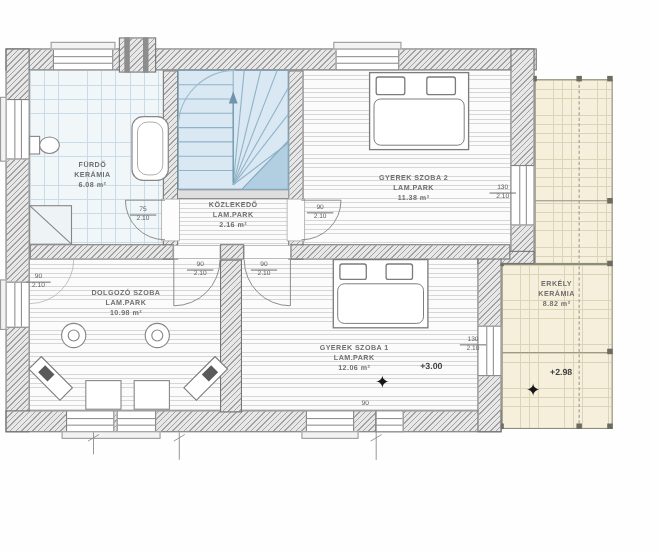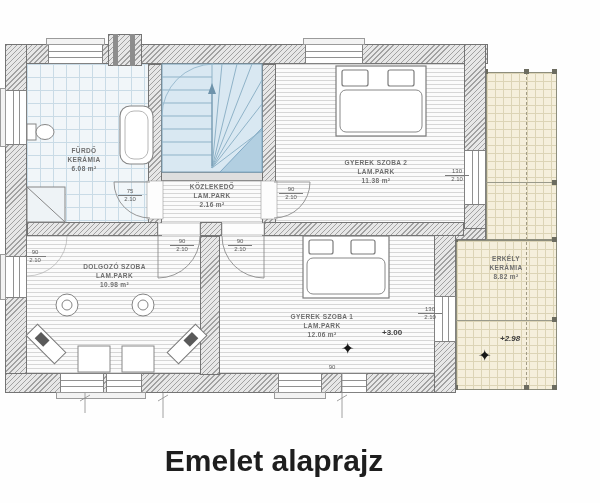--- a/index.html
+++ b/index.html
@@ -271,18 +271,17 @@
   <div class="dim" style="left:418px;top:306px;width:24px;">
     <span class="top">130</span>
     <span class="bot">2.10</span>
   </div>
   <div class="dim" style="left:322px;top:364px;width:20px;">
     <span class="bot">90</span>
   </div>
 
   <div class="level" style="left:382px;top:328px;">+3.00</div>
   <div class="star" style="left:341px;top:341px;">✦</div>
-  <div class="level" style="left:500px;top:334px;font-style:italic;">+2.98</div>
+  <div class="level" style="left:500px;top:334px;">+2.98</div>
   <div class="star" style="left:478px;top:348px;">✦</div>
 
-  <div class="caption" style="left:0px;top:444px;width:548px;">Emelet alaprajz</div>
 
 </div>
 
 </body></html>

